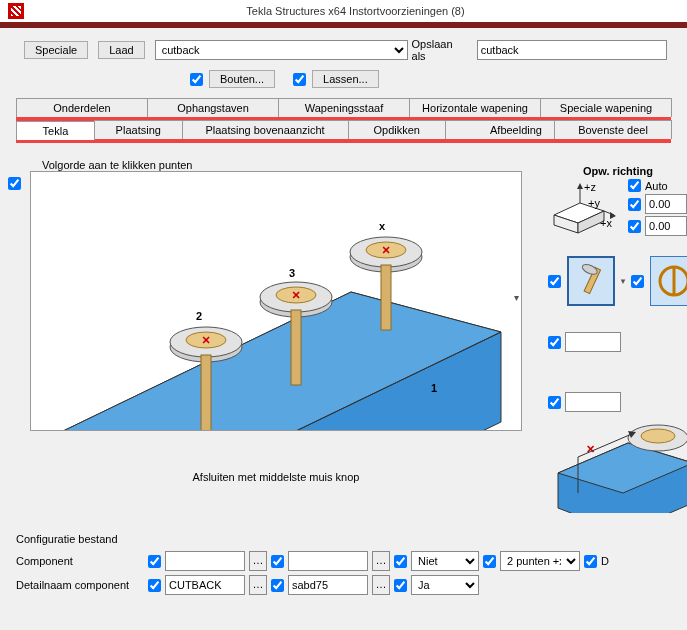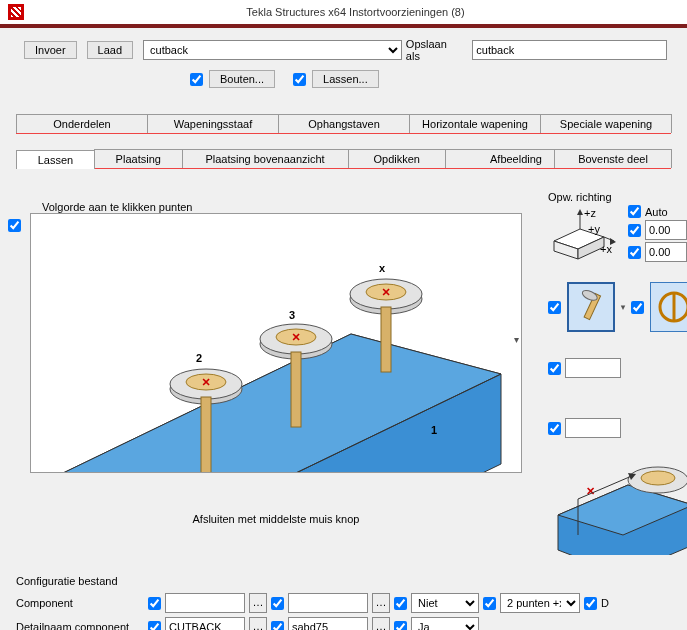--- a/index.html
+++ b/index.html
@@ -1,45 +1,45 @@
 <!DOCTYPE html>
 <html><head>
 <meta charset="utf-8">
 <style>
 * { box-sizing: border-box; margin: 0; padding: 0; font-family: "Segoe UI", Tahoma, sans-serif; font-size: 11px; }
 body { background: #f0f0f0; width: 687px; height: 630px; overflow: hidden; position: relative; }
-.titlebar { height: 28px; background: #fff; border-bottom: 4px solid #7f1d1d; display: flex; align-items: center; padding: 0 8px; }
+.titlebar { height: 28px; background: #fff; border-bottom: 6px solid #7f1d1d; display: flex; align-items: center; padding: 0 8px; }
 .titlebar .logo { width: 16px; height: 16px; background: #c00; position: relative; margin-right: 8px; }
 .titlebar .logo::after { content: ""; position: absolute; inset: 3px; background: repeating-linear-gradient(45deg,#fff 0 2px,#c00 2px 4px); }
 .titlebar .title { flex: 1; text-align: center; color: #333; }
 .toolbar { padding: 10px 20px 4px 24px; display: flex; align-items: center; gap: 10px; }
 .btn { background: #e9e9e9; border: 1px solid #aaa; padding: 2px 10px; cursor: pointer; }
 select.combo { border: 1px solid #888; background: #fff; padding: 1px 2px; height: 20px; }
 input.text { border: 1px solid #888; background: #fff; padding: 1px 3px; height: 20px; }
 .toolbar2 { padding: 4px 0 10px 190px; display: flex; align-items: center; gap: 6px; }
-.tabs-row { display: flex; border-bottom: 1px solid #ef4444; margin: 16px 16px; }
+.tabs-row { display: flex; border-bottom: 4px solid #ef4444; margin: 0 16px; }
 .tab { border: 1px solid #999; border-bottom: none; background: #eee; padding: 3px 0; text-align: center; cursor: pointer; }
 .tab.active { background: #fff; position: relative; top: 1px; }
 .tabs1 .tab { flex: 1; margin-right: -1px; }
 .tabs2 { margin-top: -1px; }
 .tabs2 .tab { margin-right: -1px; padding: 3px 14px; }
 .tabs2 .tab.invoer { width: 80px; }
 .tabs2 .tab.plaatsing { width: 90px; }
 .tabs2 .tab.pba { width: 170px; }
 .tabs2 .tab.opd { width: 100px; }
 .tabs2 .tab.afb { width: 110px; padding-left: 44px; }
 .tabs2 .tab.bov { width: 120px; }
 .content { position: relative; padding: 10px 16px; }
 .section-label { margin: 6px 0 4px 26px; }
 .check-left { position: absolute; left: 8px; top: 34px; }
 .preview-box { position: absolute; left: 30px; top: 28px; width: 492px; height: 260px; border: 1px solid #999; background: #fff; overflow: hidden; }
 .preview-caption { position: absolute; left: 30px; top: 328px; width: 492px; text-align: center; }
 .sidepanel { position: absolute; left: 548px; top: 0; width: 150px; }
 .sp-row { display: flex; align-items: center; gap: 4px; margin-bottom: 2px; }
-.sp-label-right { text-align: left; width: 140px; margin: 6px 0 2px 0; }
+.sp-label-right { text-align: center; width: 140px; margin: 22px 0 2px 0; font-weight: bold; }
 .smallfield { width: 42px; }
 .thumbsrow { display: flex; align-items: center; gap: 6px; margin-top: 18px; }
 .thumb { width: 50px; height: 50px; border: 1px solid #3a7abf; background: #cfe3f7; position: relative; display:flex; align-items:center; justify-content:center; }
 .thumb.sel { border: 2px solid #2a5fa0; }
 .config-area { position: absolute; left: 16px; top: 390px; right: 0; }
 .config-title { text-align: left; width: 430px; margin-bottom: 6px; }
 .cfg-row { display: flex; align-items: center; gap: 4px; margin-bottom: 4px; }
 .cfg-row .lbl { width: 128px; }
 .dots { width: 18px; height: 20px; border:1px solid #888; background:#eee; text-align:center; line-height:16px; cursor:pointer; }
 .field80 { width: 80px; }
@@ -51,46 +51,46 @@
 </style>
 </head>
 <body>
 
 <div class="titlebar">
   <div class="logo"></div>
   <div class="title">Tekla Structures x64  Instortvoorzieningen (8)</div>
 </div>
 
 <div class="toolbar">
-  <button class="btn">Invoer</button>
+  <button class="btn">Speciale</button>
   <button class="btn">Laad</button>
   <select class="combo" style="width:266px">
     <option>cutback</option>
   </select>
   <span style="margin-left:-6px">Opslaan als</span>
   <input class="text" style="width: 200px;" value="cutback">
 </div>
 
 <div class="toolbar2">
   <input type="checkbox" checked="" style="">
   <button class="btn">Bouten...</button>
   <span style="width:6px"></span>
   <input type="checkbox" checked="" style="">
   <button class="btn">Lassen...</button>
 </div>
 
 <div class="tabs-row tabs1">
   <div class="tab">Onderdelen</div>
+  <div class="tab">Ophangstaven</div>
   <div class="tab">Wapeningsstaaf</div>
-  <div class="tab">Ophangstaven</div>
   <div class="tab">Horizontale wapening</div>
   <div class="tab">Speciale wapening</div>
 </div>
 <div class="tabs-row tabs2">
-  <div class="tab active invoer">Lassen</div>
+  <div class="tab active invoer">Tekla</div>
   <div class="tab plaatsing">Plaatsing</div>
   <div class="tab pba">Plaatsing bovenaanzicht</div>
   <div class="tab opd">Opdikken</div>
   <div class="tab afb">Afbeelding</div>
   <div class="tab bov">Bovenste deel</div>
 </div>
 
 <div class="content">
   <div class="section-label">Volgorde aan te klikken punten</div>
   <input type="checkbox" checked="" class="check-left" style="">

